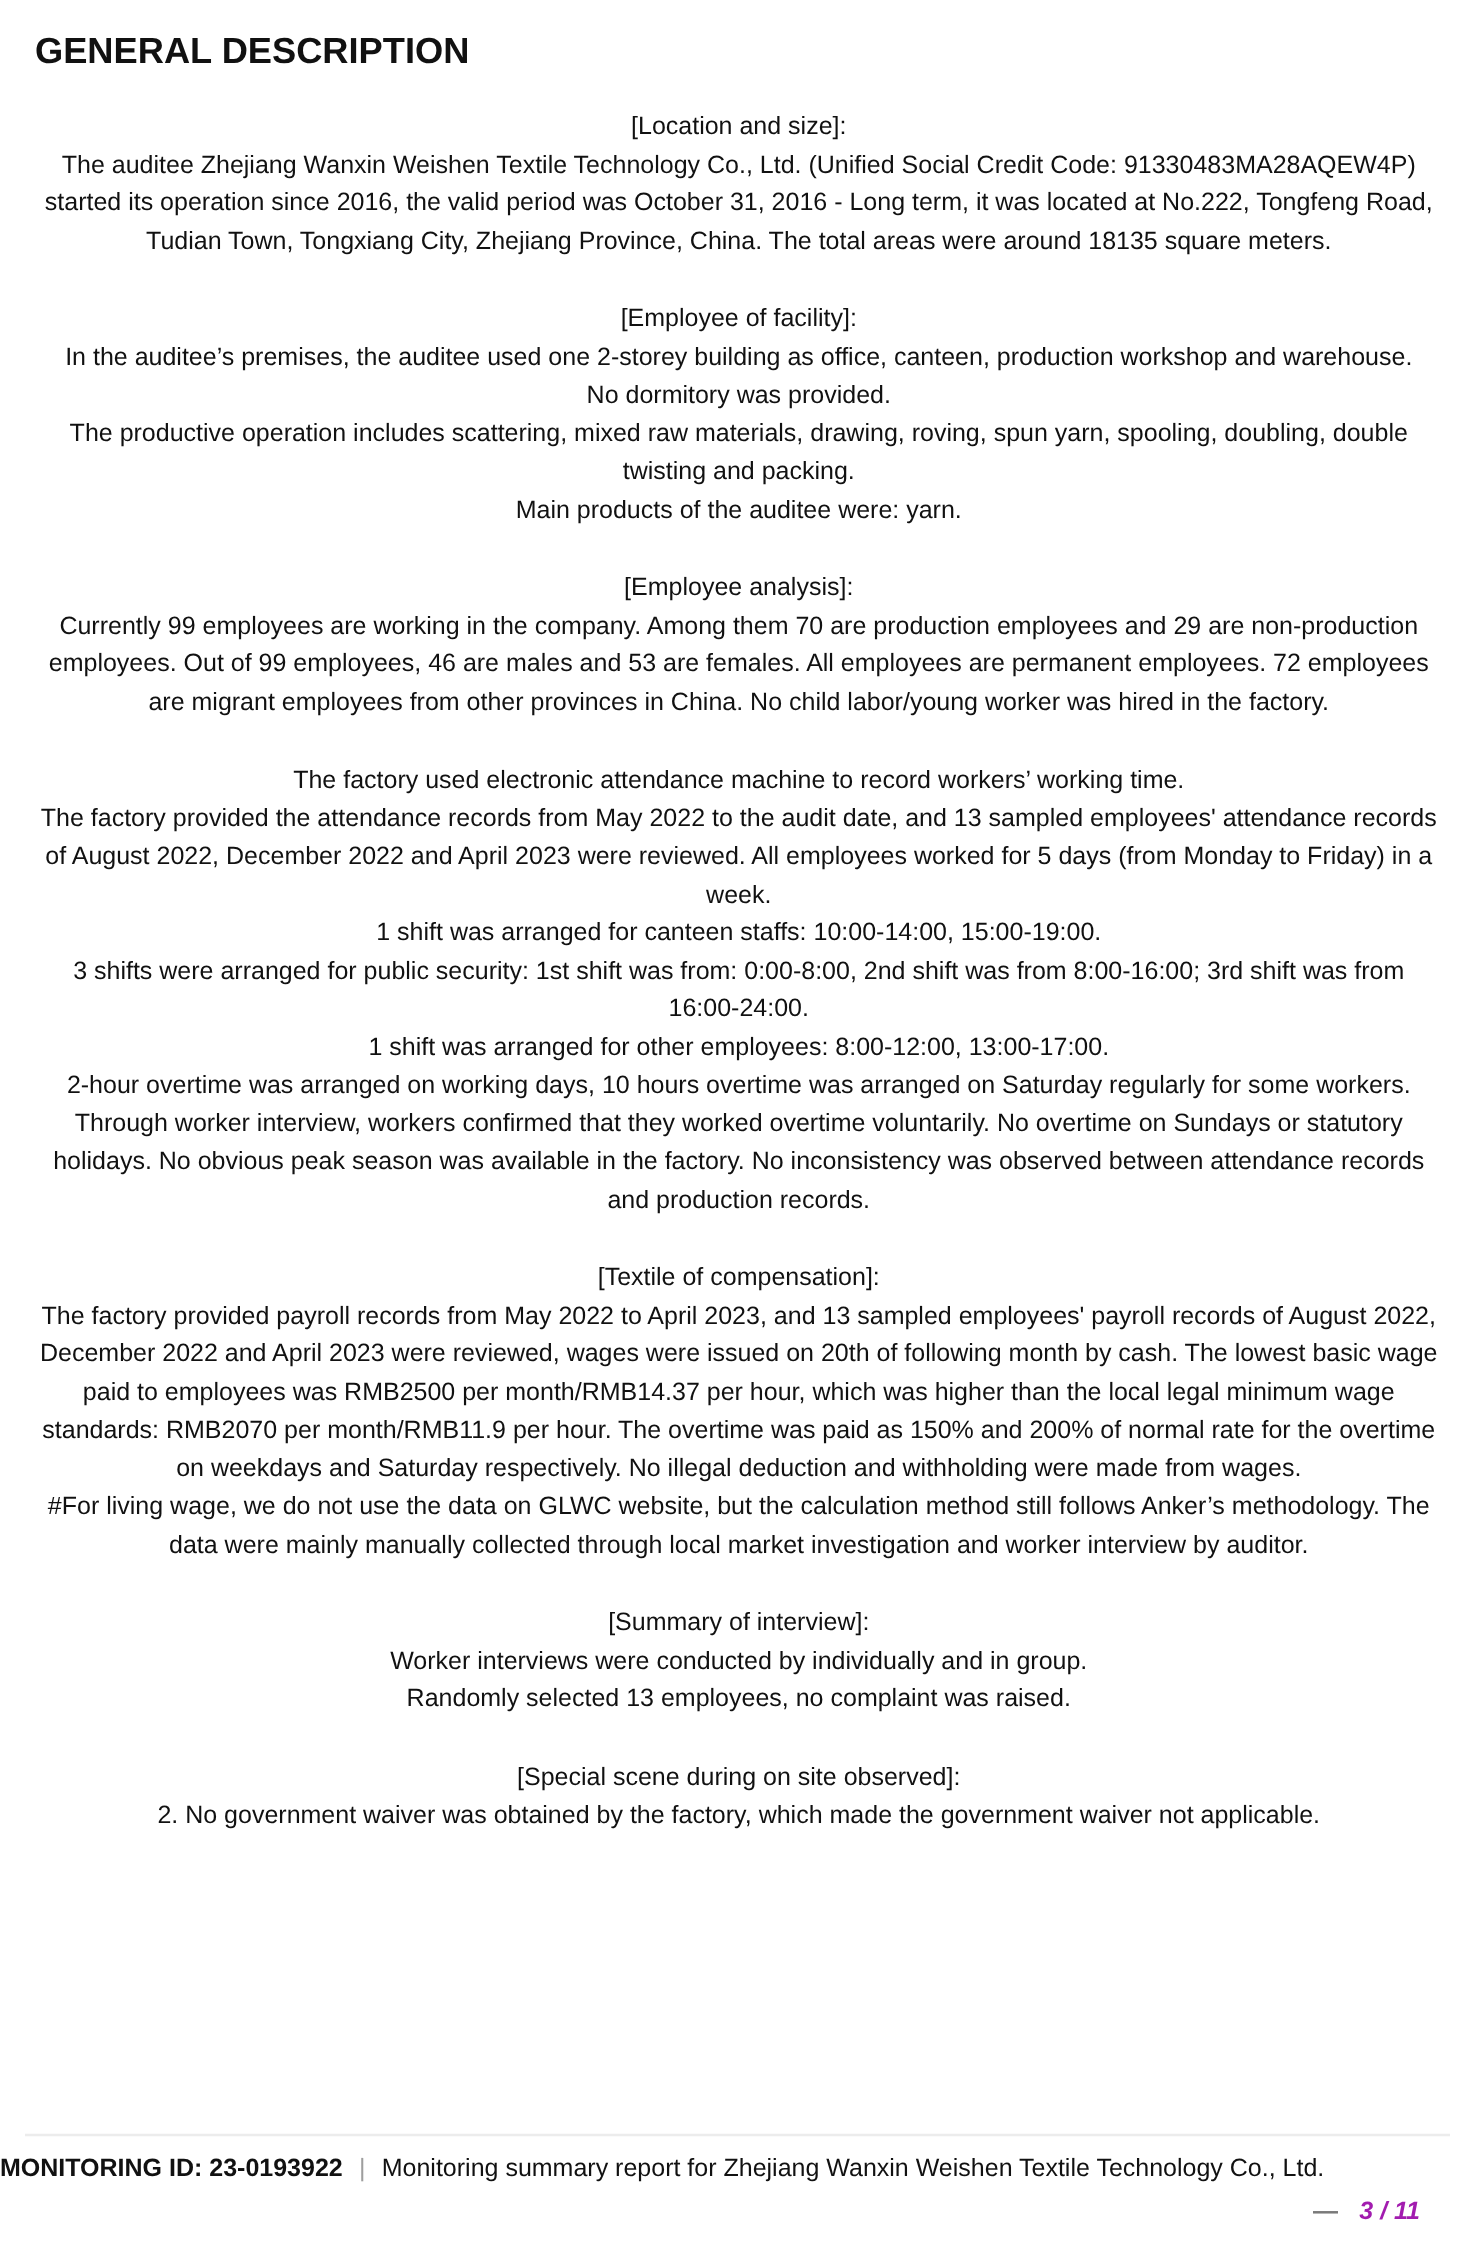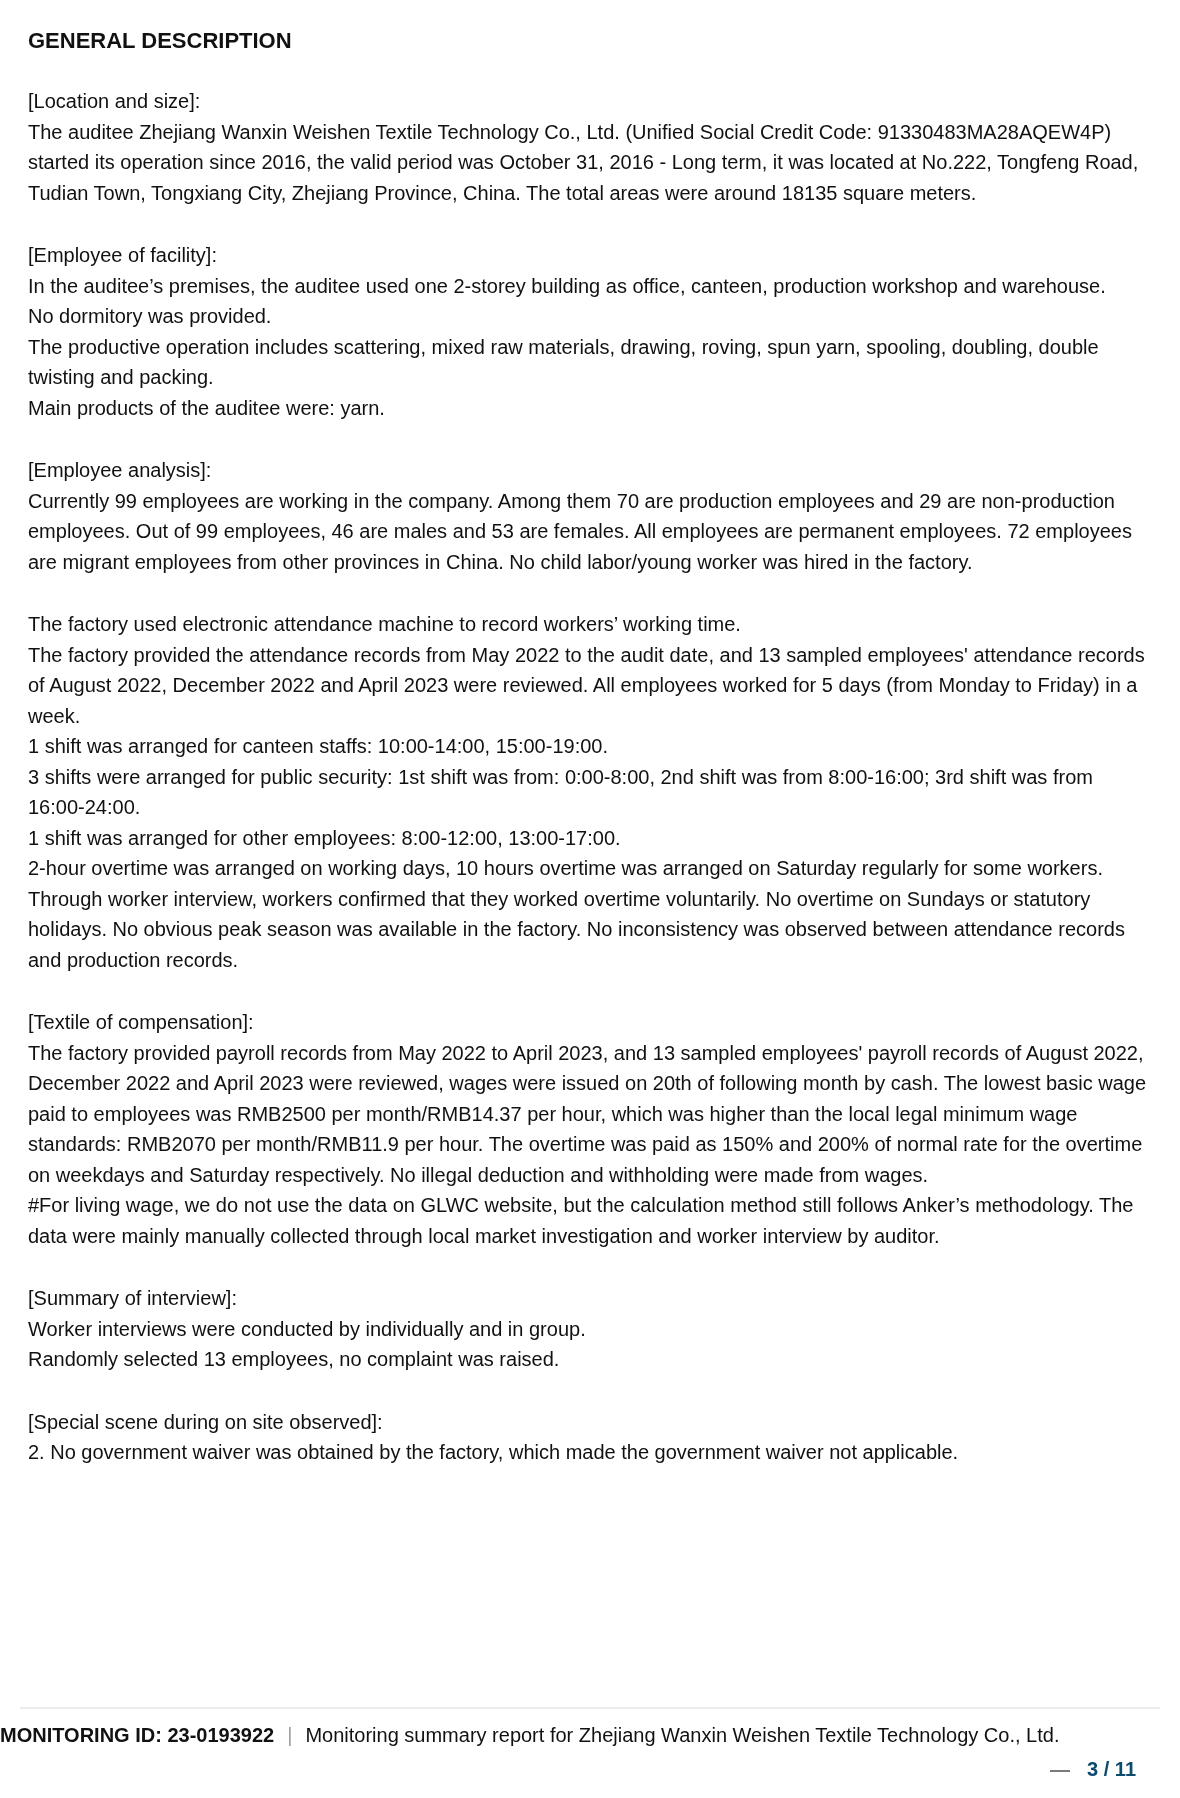--- a/index.html
+++ b/index.html
@@ -14,32 +14,33 @@
     position: relative;
     overflow: hidden;
   }
   .page {
     position: absolute;
     top: 0; left: 0; right: 0; bottom: 0;
     padding: 24px 26px 0 28px;
     box-sizing: border-box;
   }
   h1.doc-title {
-    font-size: 22px;
+    font-size: 29px;
     line-height: 34px;
     font-weight: 700;
     margin: 0;
     color: #111111;
   }
   .content { margin-top: 28px; }
   section.report-section { margin: 0; }
   section.report-section + section.report-section { margin-top: 32px; }
   .section-label, section.report-section p {
     margin: 0;
     padding: 0;
+    text-align: center;
   }
   .footer-divider {
     position: absolute;
     left: 20px;
     right: 20px;
     top: 1707px;
     height: 2px;
     background: #ececec;
   }
   .footer-line {
@@ -57,22 +58,23 @@
     top: 1754px;
     right: 44px;
     white-space: nowrap;
   }
   .page-num-row .pdash {
     color: #7a7a7a;
     font-weight: 700;
     margin-right: 17px;
   }
   .page-num-row .pnum {
-    color: #0c4a6e;
+    color: #a21caf;
     font-weight: 700;
+    font-style: italic;
   }
 </style>
 </head>
 <body>
 
 <div class="page">
 
   <h1 class="doc-title">GENERAL DESCRIPTION</h1>
 
   <div class="content" id="sections">

